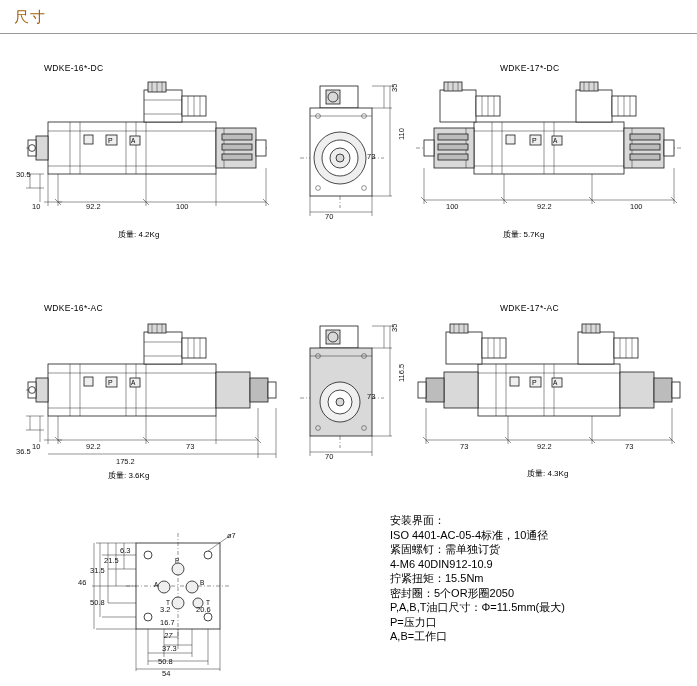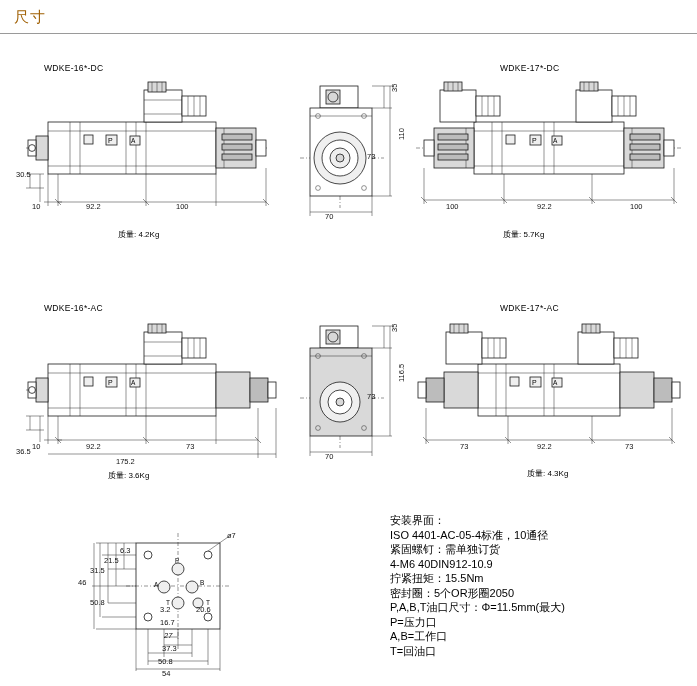--- a/index.html
+++ b/index.html
@@ -500,16 +500,15 @@
   <div class="notes">
     <div>安装界面：</div>
     <div>ISO 4401-AC-05-4标准，10通径</div>
     <div>紧固螺钉：需单独订货</div>
     <div>4-M6 40DIN912-10.9</div>
     <div>拧紧扭矩：15.5Nm</div>
     <div>密封圈：5个OR形圈2050</div>
     <div>P,A,B,T油口尺寸：Φ=11.5mm(最大)</div>
     <div>P=压力口</div>
     <div>A,B=工作口</div>
-    <div>T=回油口</div>
   </div>
 
 </div>
 
 </body></html>

